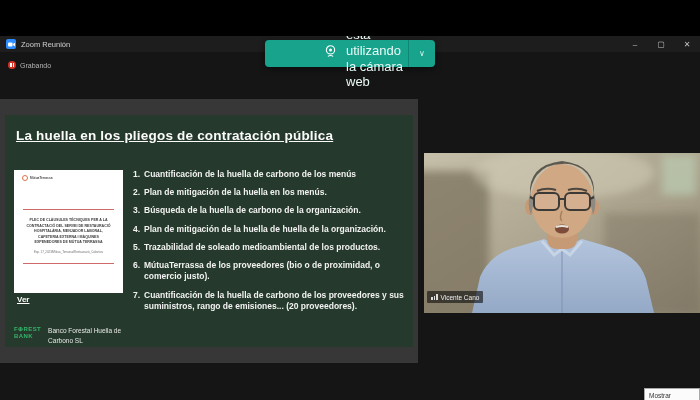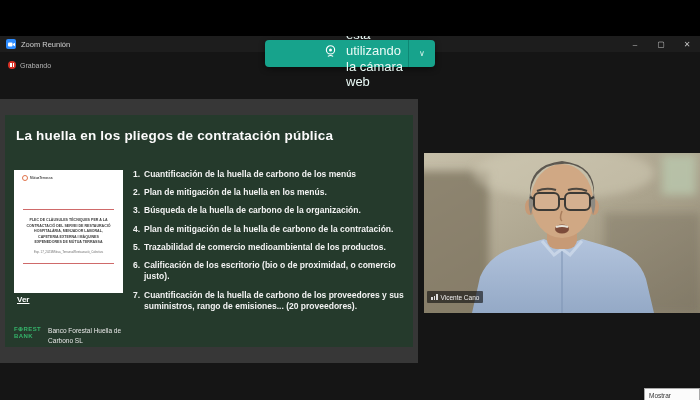--- a/index.html
+++ b/index.html
@@ -30,21 +30,21 @@
   .banner-icn { margin-left:10px; flex:0 0 auto; }
   .banner-text { margin-left:8px; flex:1; }
   .banner-text .t1 { font-size:7.5px; font-weight:bold; color:#fff; line-height:1.35; }
   .banner-text .t2 { font-size:13px; color:#eafaf6; line-height:1.2; }
   .banner-div { width:1px; height:27px; background:#0e8774; }
   .banner-chev { width:26px; text-align:center; color:#d8f3ec; font-size:8px; }
   
   .share-frame { position:absolute; left:0; top:63px; width:418px; height:264px; background:#373737; }
   .slide { position:absolute; left:5px; top:16px; width:408px; height:232px; background:#253a2c; }
   .slide-title { position:absolute; left:11px; top:13px; width:380px;
-    font-size:13.5px; font-weight:bold; color:#fbfbfb; letter-spacing:.2px; }
+    font-size:13.5px; font-weight:bold; color:#fbfbfb; letter-spacing:.2px;text-decoration:underline; }
   
   .doc-card { position:absolute; left:9px; top:55px; width:109px; height:123px;
     background:#ffffff; display:flex; flex-direction:column; padding:5px 5px; }
   .doc-logo-row { display:flex; align-items:center; gap:2px; margin-left:3px; }
   .doc-ring { width:6px; height:6px; border-radius:50%; border:1.6px solid #e0734a; }
   .doc-logo-txt { font-size:3.2px; font-weight:bold; color:#4a4a4a; }
   .doc-line { height:1px; background:#cf6a6a; margin:0 4px; }
   .l1 { margin-top:28px; }
   .doc-heading { margin-top:8px; padding:0 7px; text-align:center;
     font-size:3.6px; font-weight:bold; color:#3c3c3c; line-height:1.55; }
@@ -180,29 +180,29 @@
         <div class="li">
             <span class="num">2.</span>
             <span class="txt">Plan de mitigación de la huella en los menús.</span>
           </div>
         <div class="li">
             <span class="num">3.</span>
             <span class="txt">Búsqueda de la huella de carbono de la organización.</span>
           </div>
         <div class="li">
             <span class="num">4.</span>
-            <span class="txt">Plan de mitigación de la huella de carbono de la contratación.</span>
+            <span class="txt">Plan de mitigación de la huella de huella de la organización.</span>
           </div>
         <div class="li">
             <span class="num">5.</span>
-            <span class="txt">Trazabilidad de comercio medioambiental de los productos.</span>
+            <span class="txt">Trazabilidad de soleado medioambiental de los productos.</span>
           </div>
         <div class="li">
             <span class="num">6.</span>
-            <span class="txt">Calificación de los escritorio (bio o de proximidad, o comercio justo).</span>
+            <span class="txt">MútuaTerrassa de los proveedores (bio o de proximidad, o comercio justo).</span>
           </div>
         <div class="li">
             <span class="num">7.</span>
             <span class="txt">Cuantificación de la huella de carbono de los proveedores y sus suministros, rango de emisiones... (20 proveedores).</span>
           </div>
       </div>
     </div>
   </div>
 
   <div class="video">

